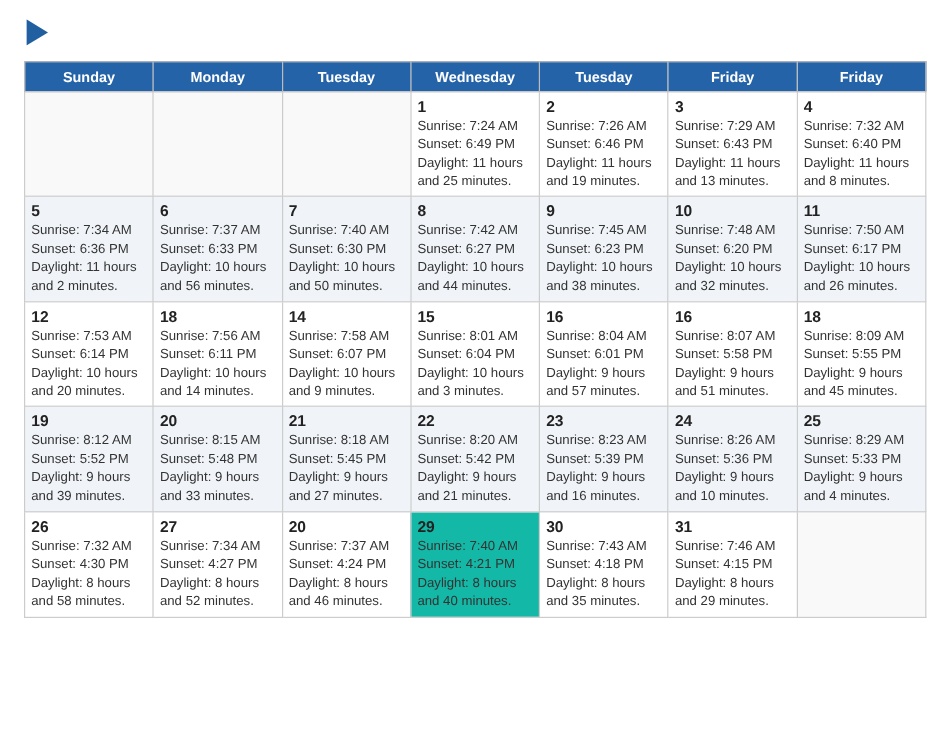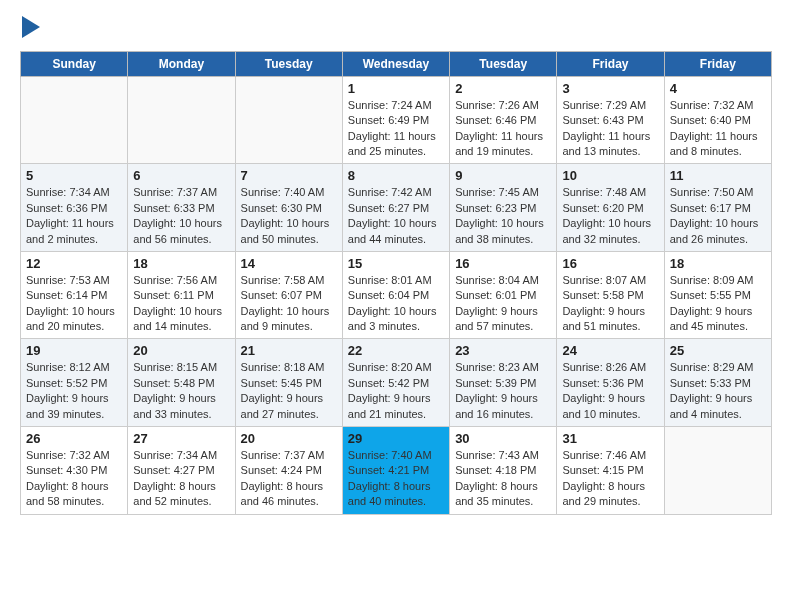--- a/index.html
+++ b/index.html
@@ -254,21 +254,21 @@
             <div class="day-info">Sunrise: 7:32 AM<br>Sunset: 4:30 PM<br>Daylight: 8 hours<br>and 58 minutes.</div>
           </td>
           <td style="background: rgb(255, 255, 255);">
             <span class="day-num">27</span>
             <div class="day-info">Sunrise: 7:34 AM<br>Sunset: 4:27 PM<br>Daylight: 8 hours<br>and 52 minutes.</div>
           </td>
           <td style="background: rgb(255, 255, 255);">
             <span class="day-num">20</span>
             <div class="day-info">Sunrise: 7:37 AM<br>Sunset: 4:24 PM<br>Daylight: 8 hours<br>and 46 minutes.</div>
           </td>
-          <td style="background: #0ea5e9;">
+          <td style="background: #14b8a6;">
             <span class="day-num">29</span>
             <div class="day-info">Sunrise: 7:40 AM<br>Sunset: 4:21 PM<br>Daylight: 8 hours<br>and 40 minutes.</div>
           </td>
           <td style="background: rgb(255, 255, 255);">
             <span class="day-num">30</span>
             <div class="day-info">Sunrise: 7:43 AM<br>Sunset: 4:18 PM<br>Daylight: 8 hours<br>and 35 minutes.</div>
           </td>
           <td style="background: rgb(255, 255, 255);">
             <span class="day-num">31</span>
             <div class="day-info">Sunrise: 7:46 AM<br>Sunset: 4:15 PM<br>Daylight: 8 hours<br>and 29 minutes.</div>

